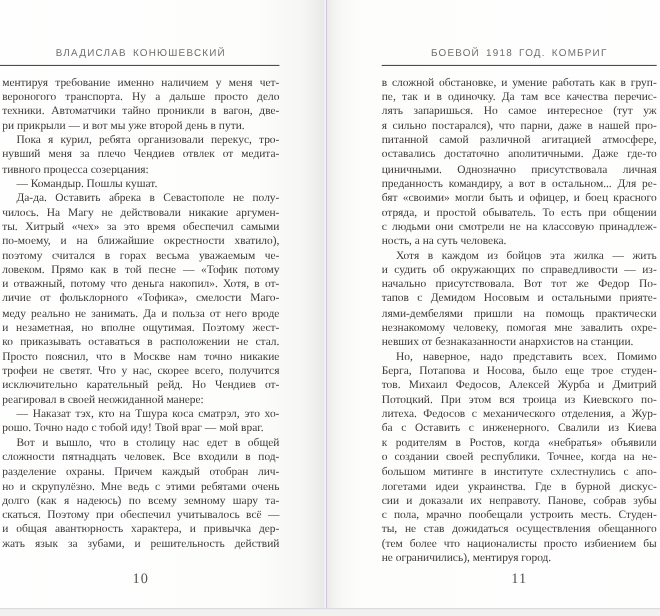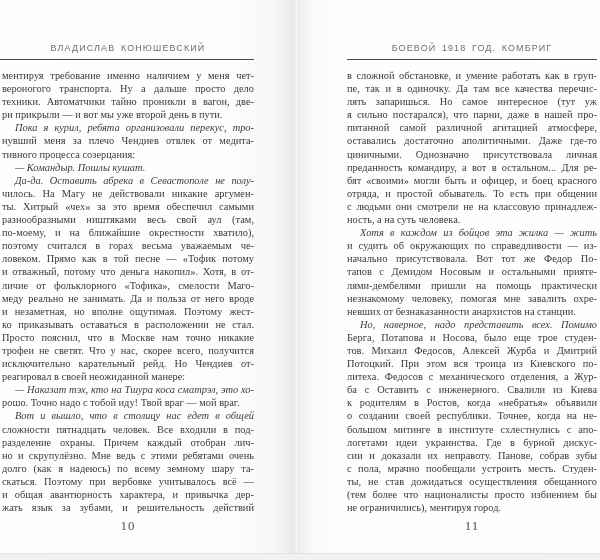--- a/index.html
+++ b/index.html
@@ -39,21 +39,21 @@
   .left .rule { left:-2px; }
 
   .btext {
     position:absolute; top:69px; left:0; right:0;
     font-size:10.4px; line-height:13.1px;
     color:#3f3a37;
     text-align:justify;
   }
   .bline { text-align-last:justify; }
   .bline.pend { text-align-last:auto; }
-  .bline.ind { text-indent:13px;font-style:italic; }
+  .bline.ind { text-indent:13px; }
 
   .pagenum {
     position:absolute; top:518px; left:0; right:0;
     text-align:center; font-size:13px; letter-spacing:1px;
     color:#55504d;
   }
 </style>
 </head>
 <body>
 
@@ -68,41 +68,40 @@
           <div class="bline">вероногого транспорта. Ну а дальше просто дело</div>
           <div class="bline">техники. Автоматчики тайно проникли в вагон, две-</div>
           <div class="bline pend">ри прикрыли — и вот мы уже второй день в пути.</div>
           <div class="bline ind">Пока я курил, ребята организовали перекус, тро-</div>
           <div class="bline">нувший меня за плечо Чендиев отвлек от медита-</div>
           <div class="bline pend">тивного процесса созерцания:</div>
           <div class="bline ind pend">— Командыр. Пошлы кушат.</div>
           <div class="bline ind">Да-да. Оставить абрека в Севастополе не полу-</div>
           <div class="bline">чилось. На Магу не действовали никакие аргумен-</div>
           <div class="bline">ты. Хитрый «чех» за это время обеспечил самыми</div>
-          <div class="bline">разнообразными ништяками весь свой аул (там,</div>
           <div class="bline">по-моему, и на ближайшие окрестности хватило),</div>
           <div class="bline">поэтому считался в горах весьма уважаемым че-</div>
           <div class="bline">ловеком. Прямо как в той песне — «Тофик потому</div>
           <div class="bline">и отважный, потому что деньга накопил». Хотя, в от-</div>
           <div class="bline">личие от фольклорного «Тофика», смелости Маго-</div>
           <div class="bline">меду реально не занимать. Да и польза от него вроде</div>
           <div class="bline">и незаметная, но вполне ощутимая. Поэтому жест-</div>
           <div class="bline">ко приказывать оставаться в расположении не стал.</div>
           <div class="bline">Просто пояснил, что в Москве нам точно никакие</div>
           <div class="bline">трофеи не светят. Что у нас, скорее всего, получится</div>
           <div class="bline">исключительно карательный рейд. Но Чендиев от-</div>
           <div class="bline pend">реагировал в своей неожиданной манере:</div>
           <div class="bline ind">— Наказат тэх, кто на Тшура коса сматрэл, это хо-</div>
           <div class="bline pend">рошо. Точно надо с тобой иду! Твой враг — мой враг.</div>
           <div class="bline ind">Вот и вышло, что в столицу нас едет в общей</div>
           <div class="bline">сложности пятнадцать человек. Все входили в под-</div>
           <div class="bline">разделение охраны. Причем каждый отобран лич-</div>
           <div class="bline">но и скрупулёзно. Мне ведь с этими ребятами очень</div>
           <div class="bline">долго (как я надеюсь) по всему земному шару та-</div>
-          <div class="bline">скаться. Поэтому при вербовке учитывалось всё —</div>
+          <div class="bline">скаться. Поэтому при обеспечил учитывалось всё —</div>
           <div class="bline">и общая авантюрность характера, и привычка дер-</div>
           <div class="bline">жать язык за зубами, и решительность действий</div>
         </div>
       <div class="pagenum">10</div>
     </div>
   </div>
 
   <div class="page right">
     <div class="col">
       <div class="runhead">БОЕВОЙ 1918 ГОД. КОМБРИГ</div>

